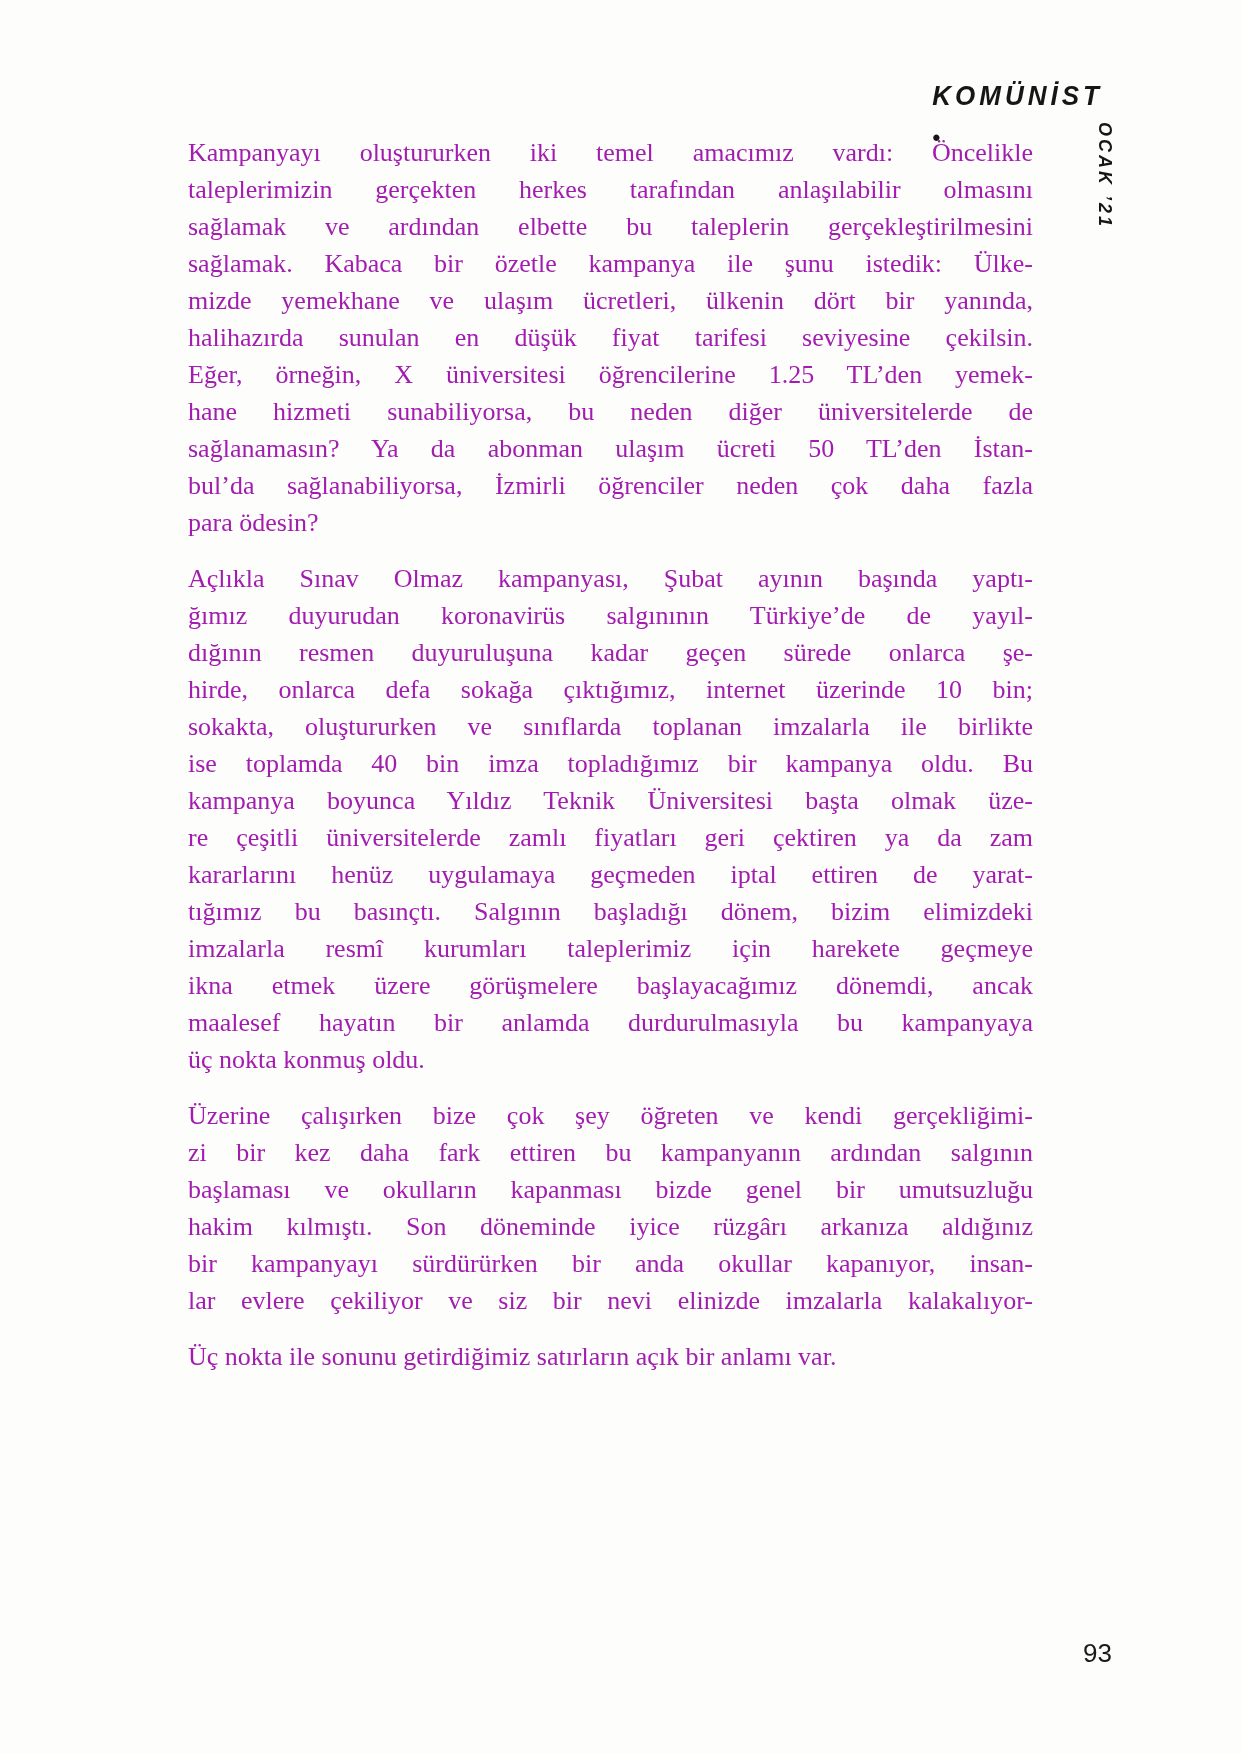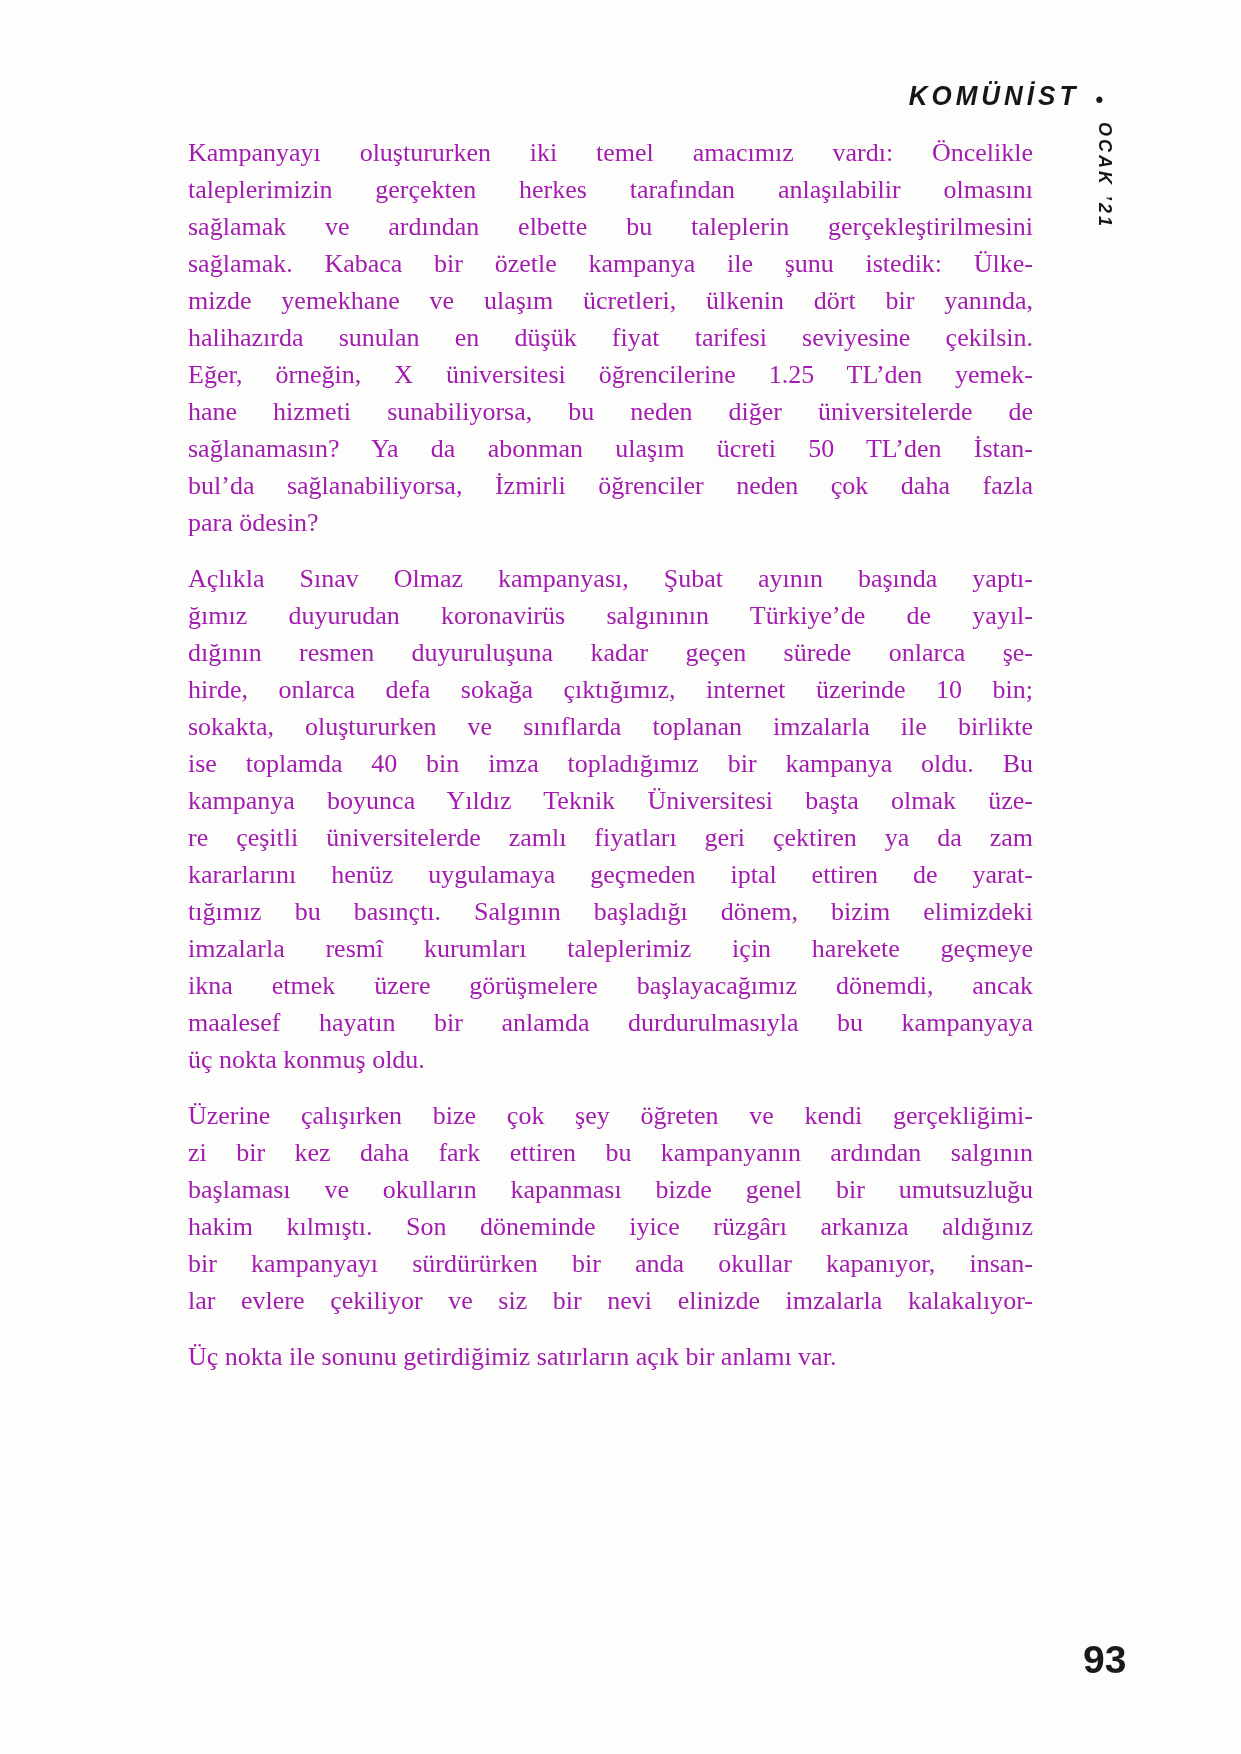--- a/index.html
+++ b/index.html
@@ -11,26 +11,27 @@
     margin: 0 auto;
     background: #fdfdfc;
     color: #1e1e1e;
     overflow: hidden;
   }
   .masthead {
     position: absolute;
     top: 80px;
     right: 138px;
     display: flex;
-    align-items: flex-end;
+    align-items: flex-start;
     gap: 16px;
     font-family: "Liberation Sans", sans-serif;
     font-weight: 700;
     font-style: italic;
     color: #161616;
+    flex-direction: column;
   }
   .masthead .journal-title {
     font-size: 26px;
     letter-spacing: 4px;
     transform: scaleY(1.08);
     white-space: nowrap;
   }
   .masthead .bullet {
     font-size: 22px;
     line-height: 1;
@@ -66,22 +67,22 @@
   }
   .line.last {
     text-align: center;
     text-align-last: left;
   }
   .page-number {
     position: absolute;
     left: 1083px;
     top: 1638px;
     font-family: "Liberation Sans", sans-serif;
-    font-weight: 700;
-    font-size: 39px;
+    font-weight: 400;
+    font-size: 26px;
     color: #1a1a1a;
   }
 </style>
 </head>
 <body>
 
 <div class="page">
 
   <div class="masthead">
     <span class="journal-title">KOMÜNİST</span>

